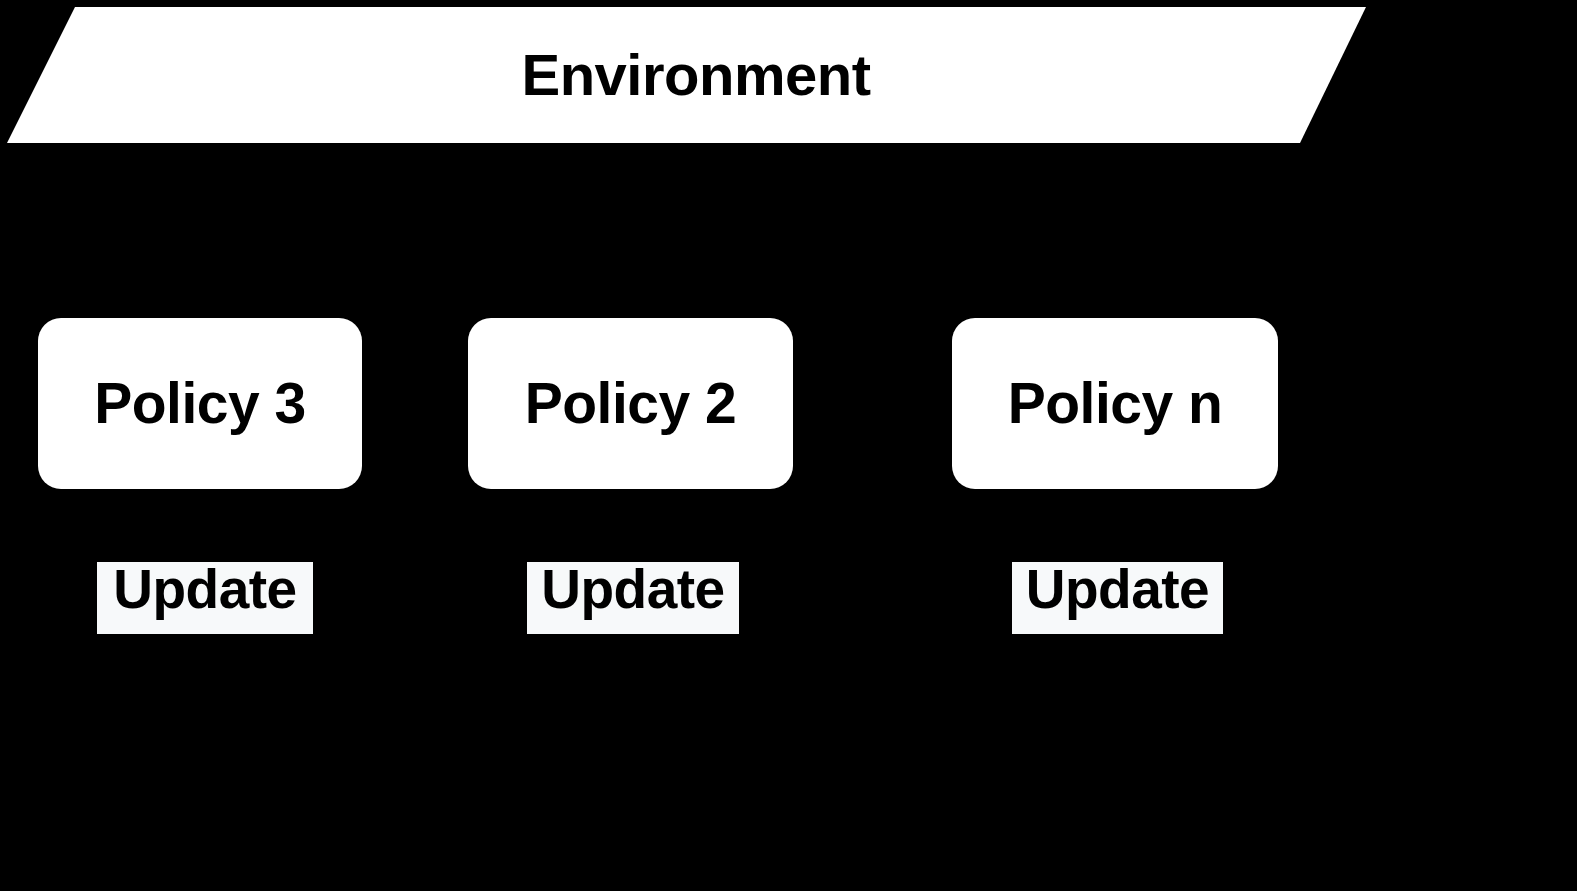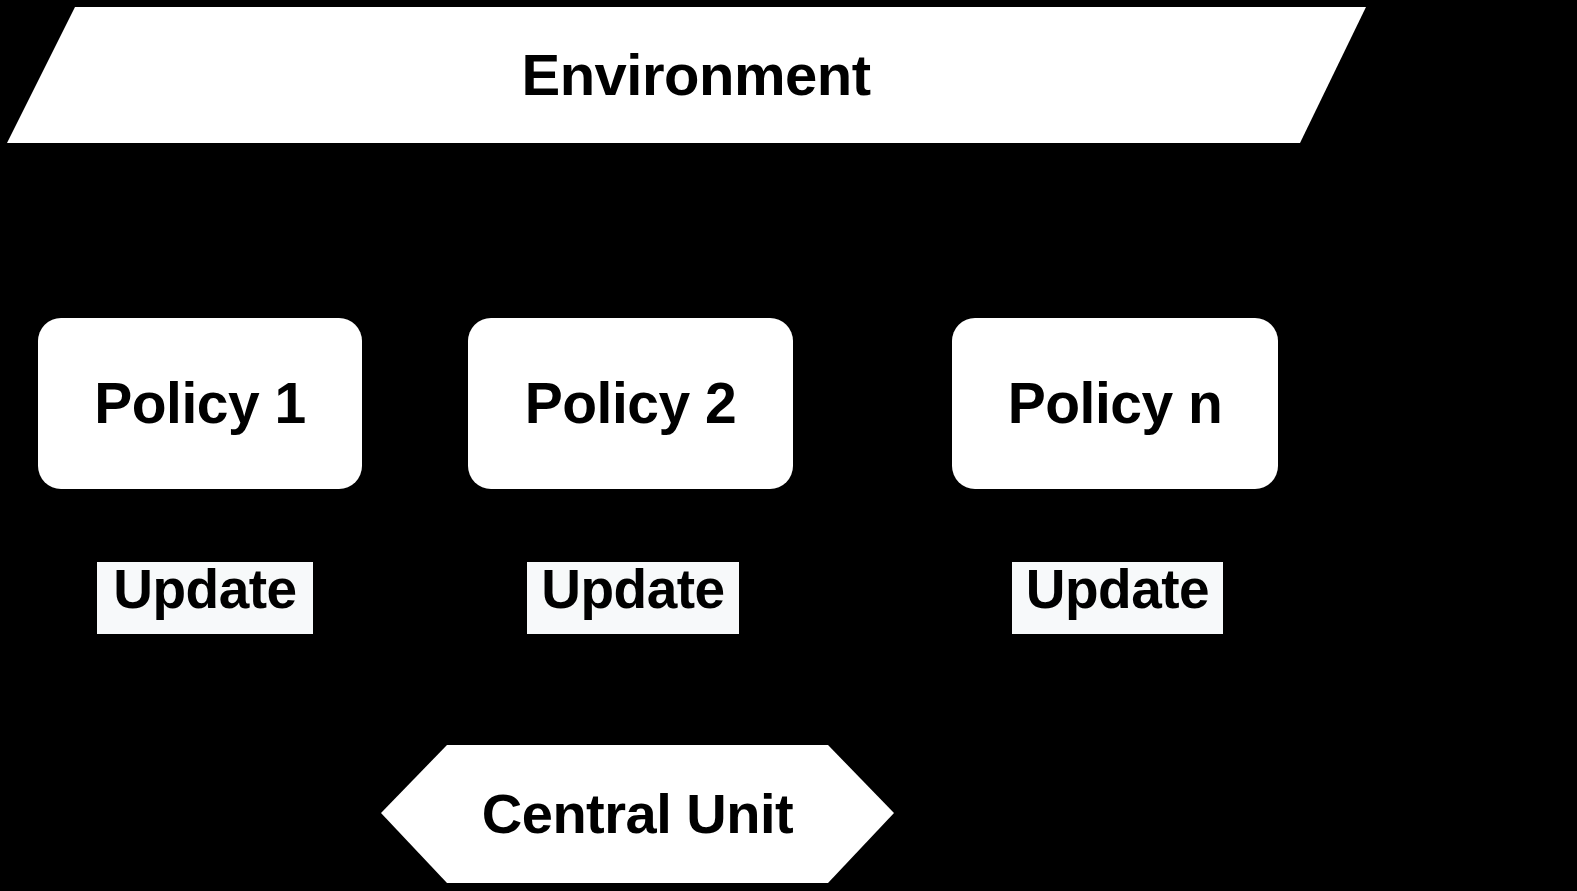--- a/index.html
+++ b/index.html
@@ -139,21 +139,21 @@
   <div class="env-node">
     <div class="env-shape"></div>
     <div class="env-label">Environment</div>
   </div>
 
   <div class="connector" style="left:198px; top:143px; height:175px;"></div>
   <div class="connector" style="left:629px; top:143px; height:175px;"></div>
   <div class="connector" style="left:1114px; top:143px; height:175px;"></div>
 
   <div class="policy-node" id="policy-1">
-    <span class="policy-label">Policy 1</span>
+    <span class="policy-label">Policy 3</span>
   </div>
 
   <div class="policy-node" id="policy-2">
     <span class="policy-label">Policy 2</span>
   </div>
 
   <div class="policy-node" id="policy-3">
     <span class="policy-label">Policy n</span>
   </div>
 
@@ -167,18 +167,14 @@
   </div>
 
   <div class="update-label" id="update-2">
     <span>Update</span>
   </div>
 
   <div class="update-label" id="update-3">
     <span>Update</span>
   </div>
 
-  <div class="central-node">
-    <div class="central-shape"></div>
-    <div class="central-label">Central Unit</div>
-  </div>
 
 </div>
 
 </body></html>

